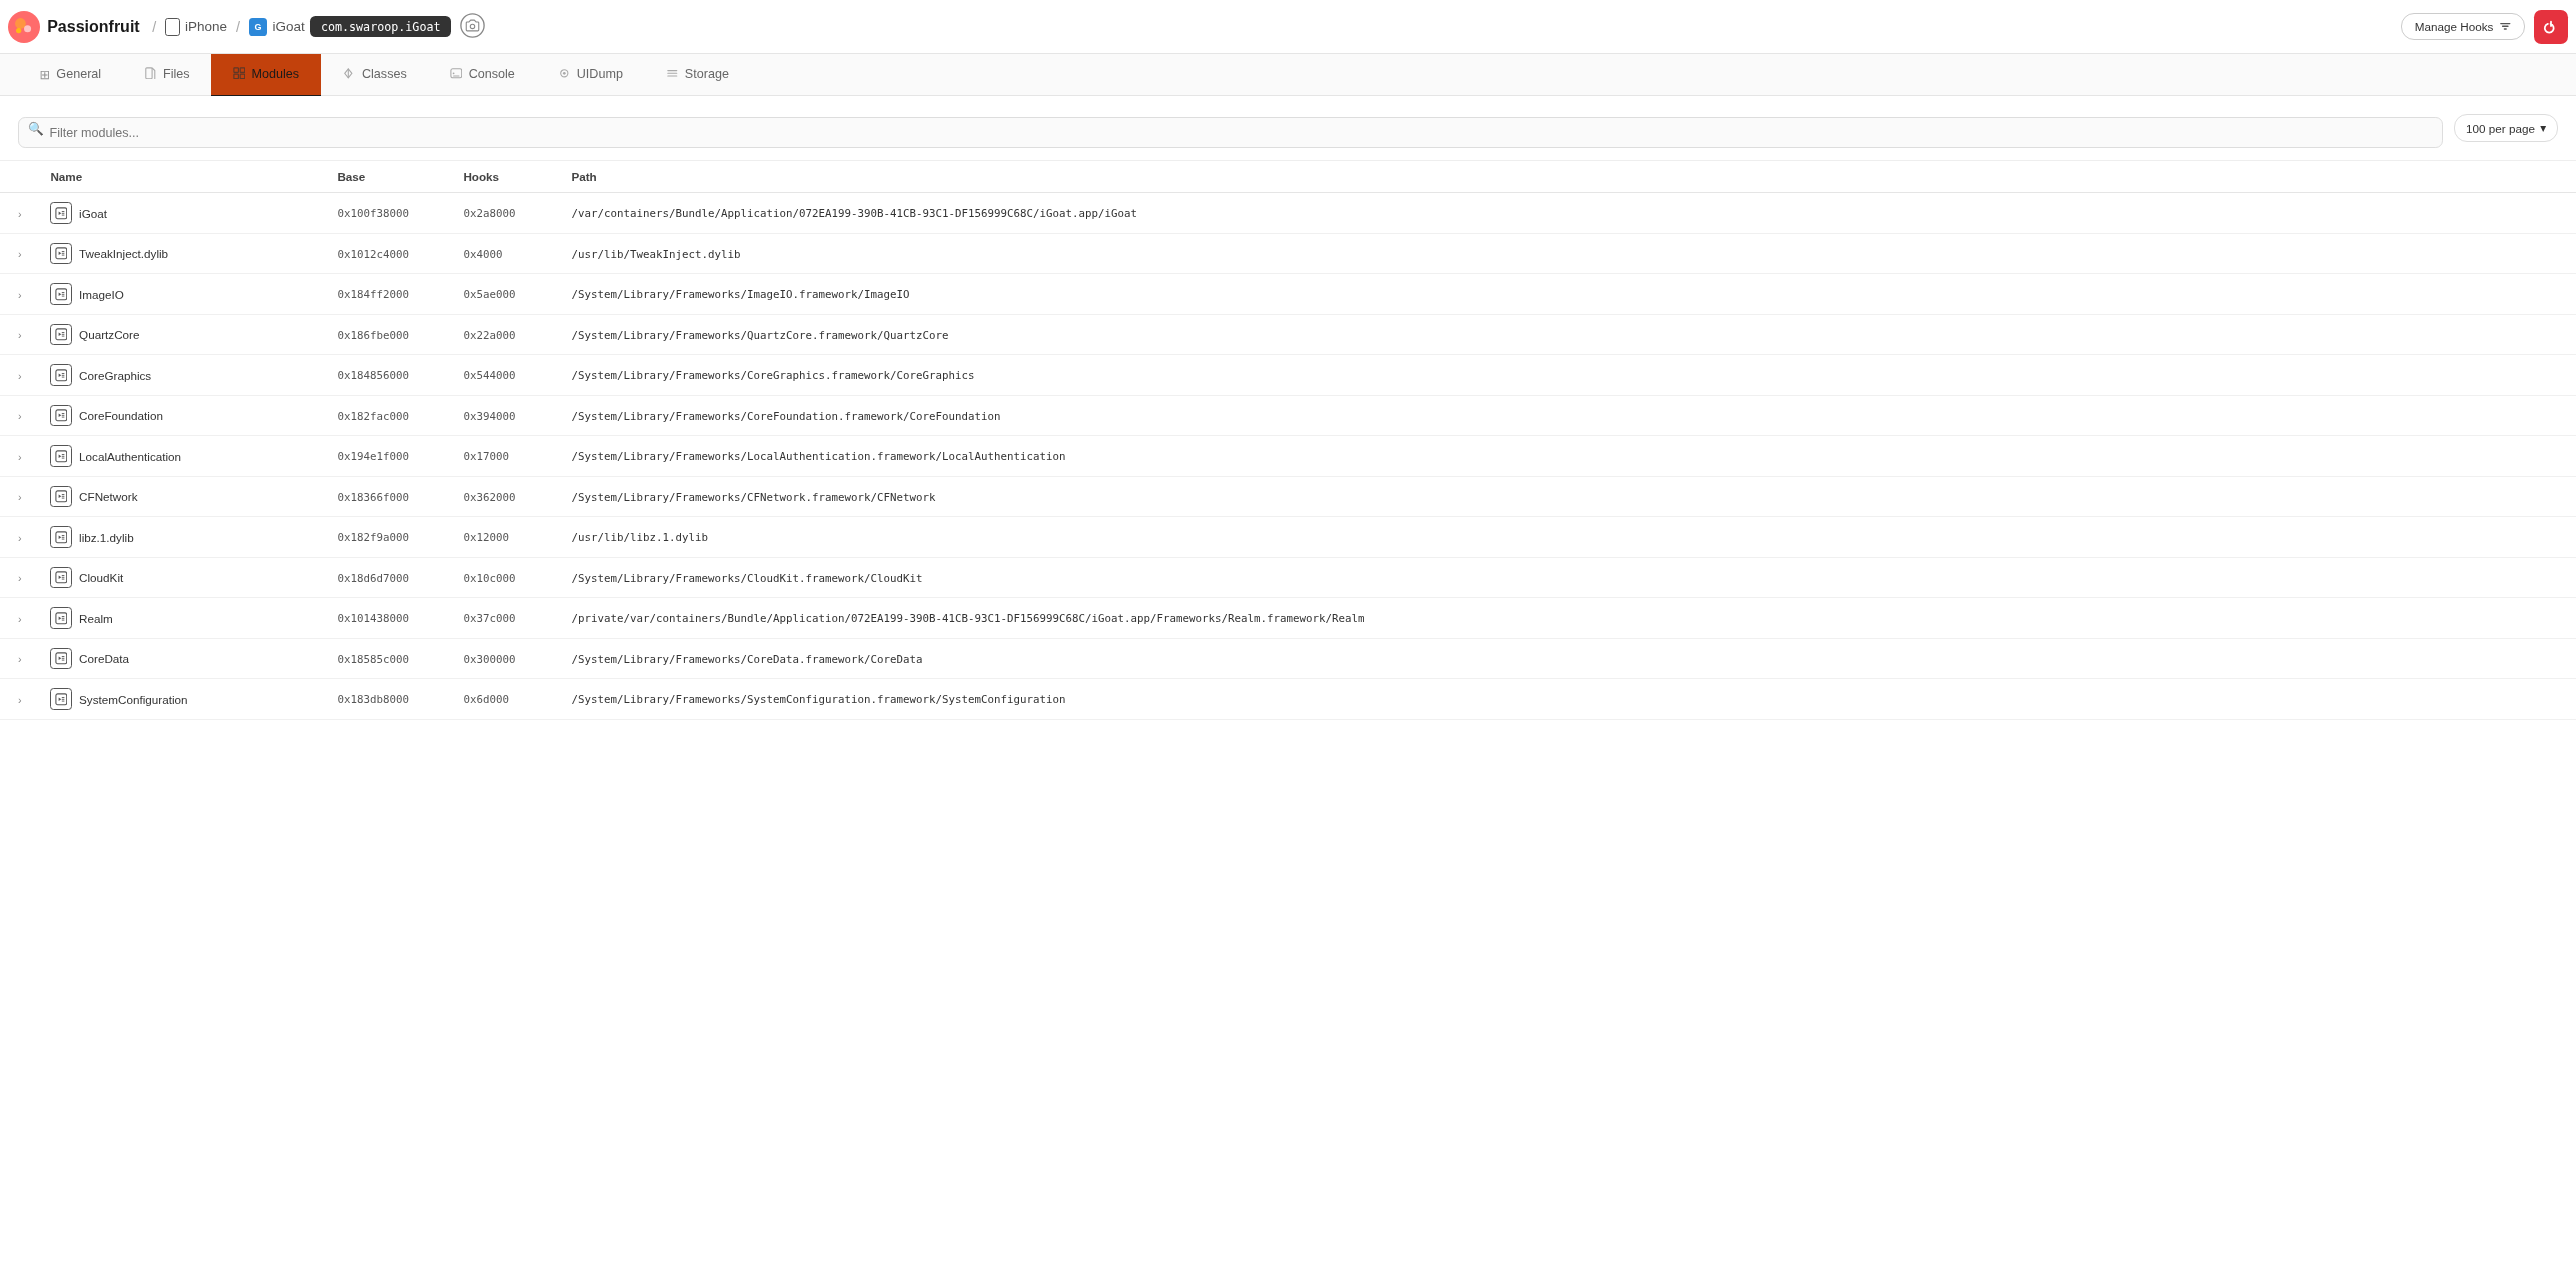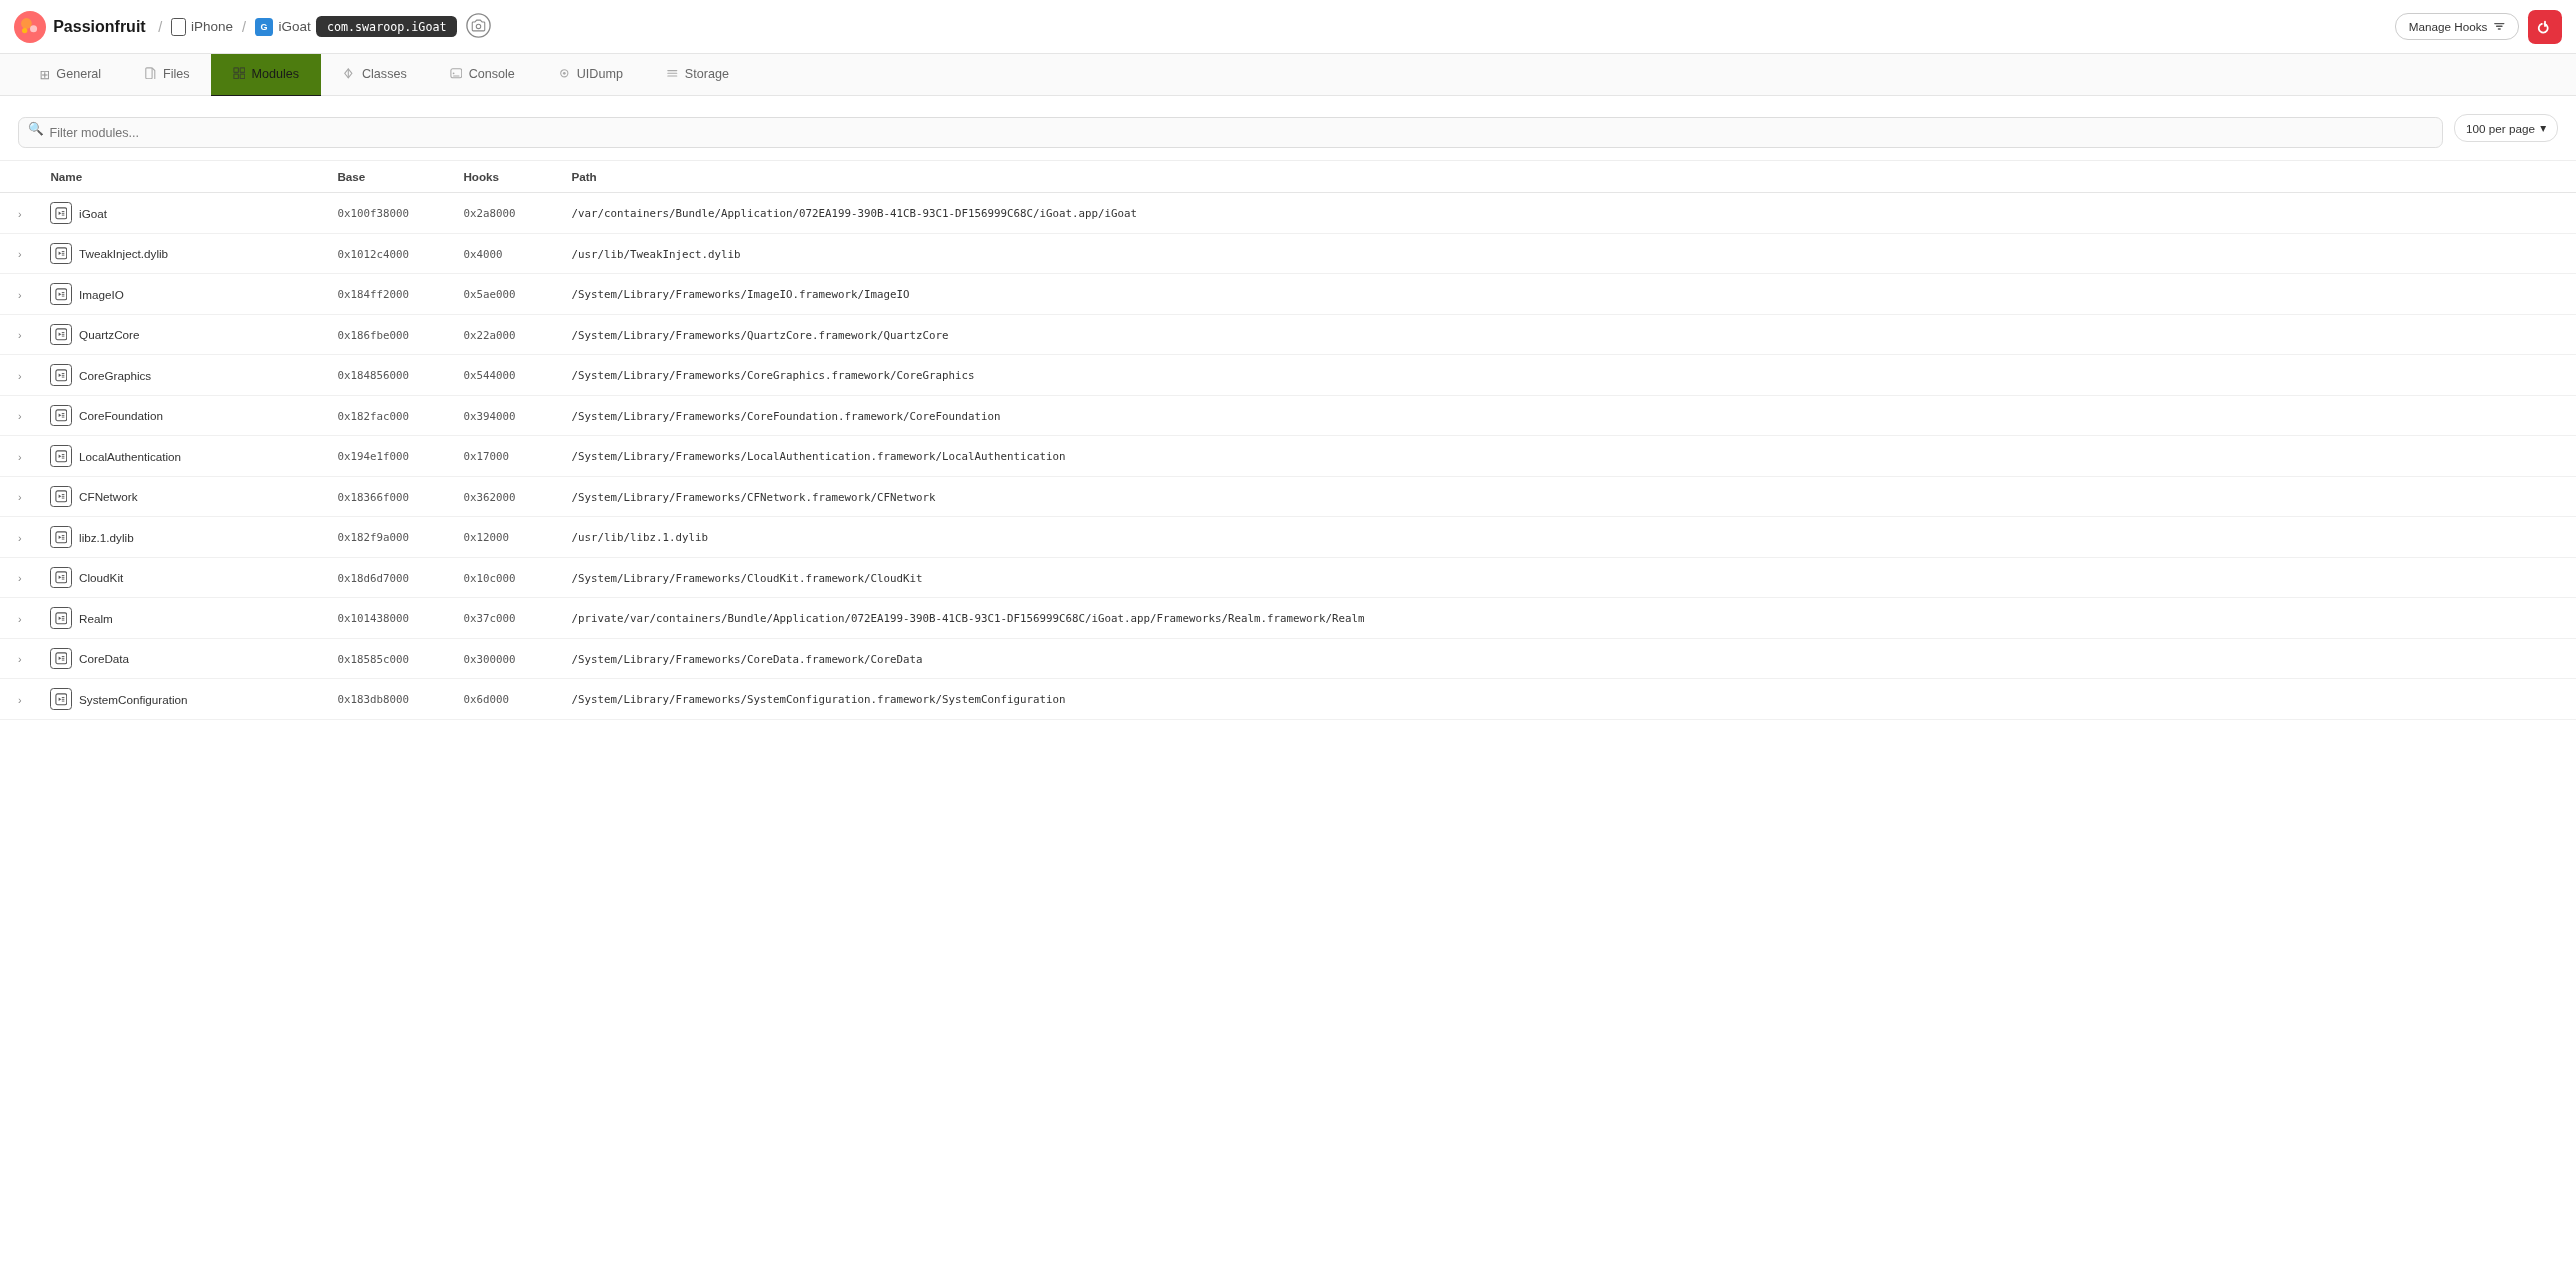--- a/index.html
+++ b/index.html
@@ -7,21 +7,21 @@
       font-family: -apple-system, BlinkMacSystemFont, 'Segoe UI', Helvetica, Arial, sans-serif;
       background: #fff;
       color: #1a1a1a;
       font-size: 12.6px;
     }
 
     
     .header {
       display: flex;
       align-items: center;
-      padding: 0 14px;
+      padding: 0 8px;
       height: 54px;
       border-bottom: 0.9px solid #e5e5e5;
       background: #fff;
     }
     .header-left {
       display: flex;
       align-items: center;
       gap: 5.4px;
       flex: 1;
     }
@@ -132,21 +132,21 @@
       cursor: pointer;
       color: #666;
       font-size: 12.6px;
       font-weight: 500;
       border-bottom: 1.8px solid transparent;
       margin-bottom: -0.9px;
     }
     .nav-tab.active {
       color: #1a1a1a;
       border-bottom: 1.8px solid #1a1a1a;
-      background: #4d7c0f;
+      background: #c2410c;
     }
     .nav-tab-icon {
       font-size: 12.6px;
       opacity: 0.7;
     }
 
     
     .filter-bar {
       display: flex;
       align-items: center;

